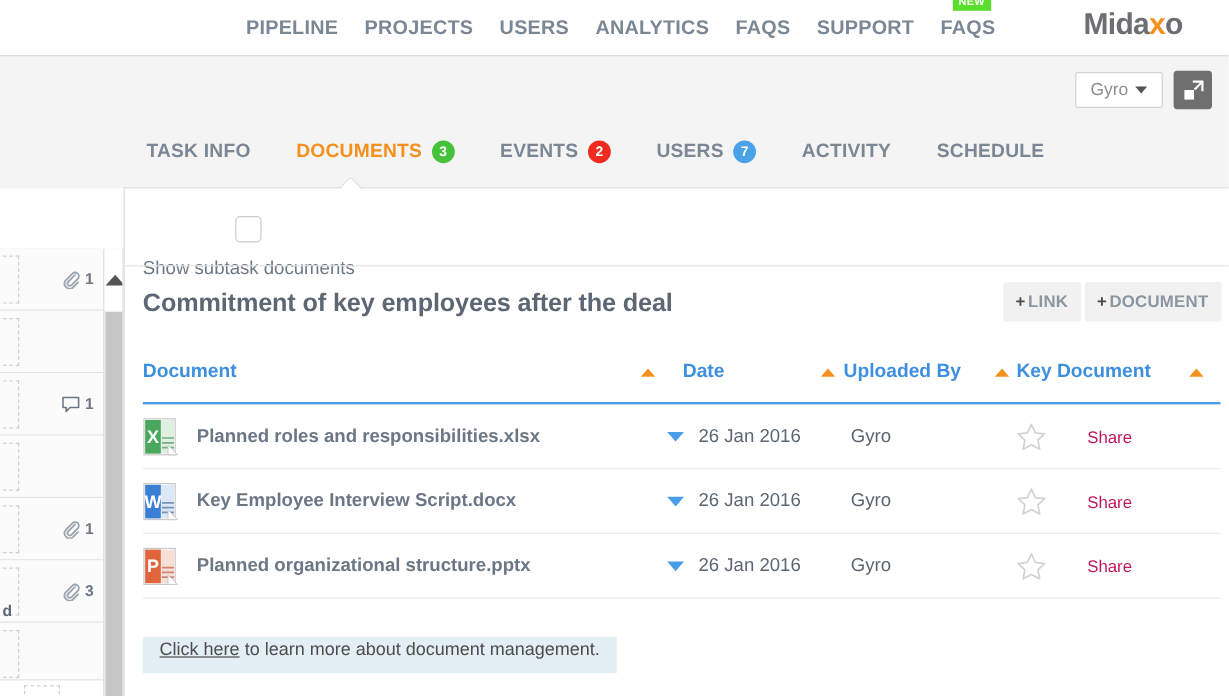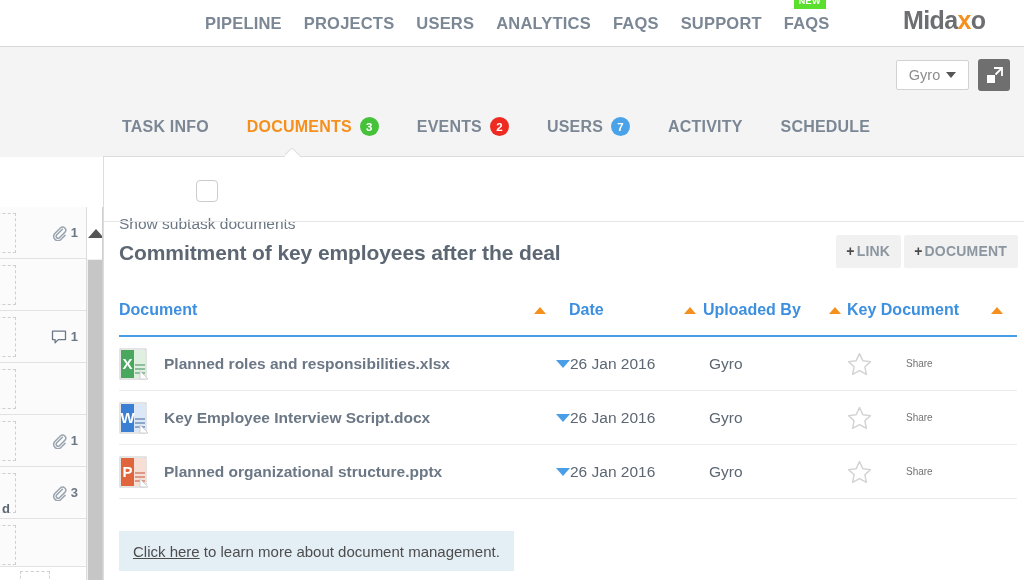--- a/index.html
+++ b/index.html
@@ -311,20 +311,21 @@
     color: #6b7785;
     white-space: nowrap;
     cursor: pointer;
   }
   .cell-date {
     position: absolute;
     left: 437px; top: 0;
     height: 53px;
     display: flex;
     align-items: center;
+    gap: 12px;
   }
   .chev-down-blue {
     width: 0; height: 0;
     border-left: 7px solid transparent;
     border-right: 7px solid transparent;
     border-top: 8px solid #4a9ee8;
     cursor: pointer;
   }
   .date-text {
     font-size: 15.5px;
@@ -347,32 +348,32 @@
     display: flex;
     align-items: center;
     cursor: pointer;
   }
   .cell-share {
     position: absolute;
     left: 787px; top: 0;
     height: 53px;
     display: flex;
     align-items: center;
-    font-size: 10px;
-    color: #737373;
+    font-size: 14px;
+    color: #be185d;
     cursor: pointer;
   }
 
   
   .info-banner {
     position: absolute;
     left: 15px;
     top: 374px;
     background: #e3eef5;
-    padding: 12px 14px 11px 14px;
+    padding: 2px 14px 11px 14px;
     font-size: 15px;
     color: #4d4d4d;
     white-space: nowrap;
   }
   .info-banner a {
     color: #4d4d4d;
     text-decoration: underline;
     cursor: pointer;
   }
 

